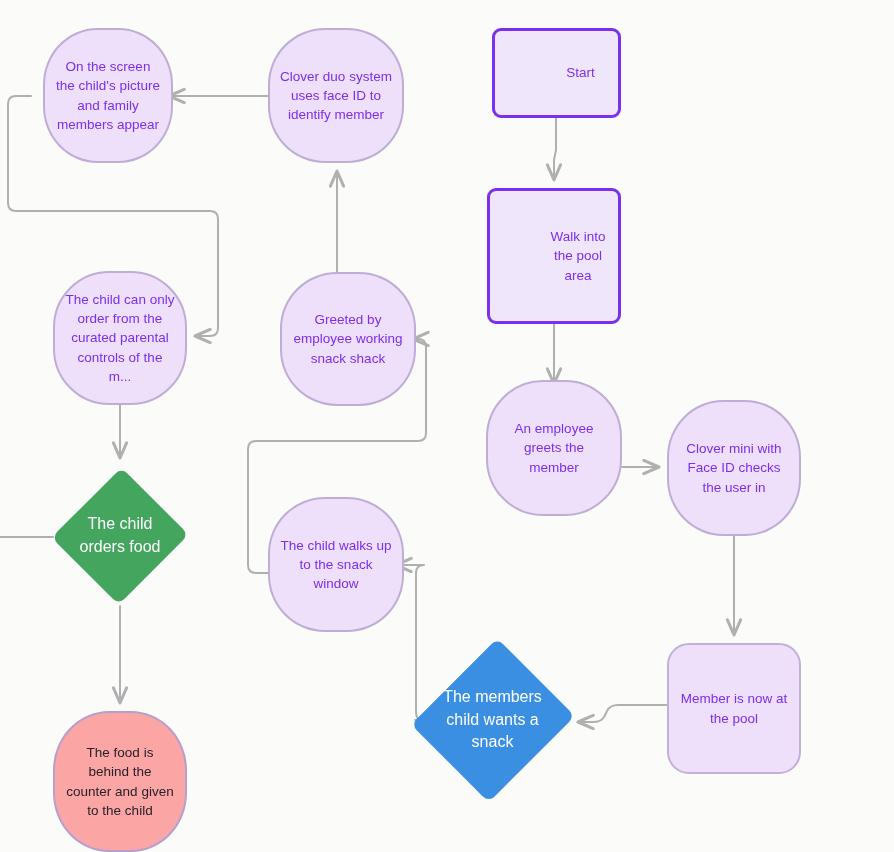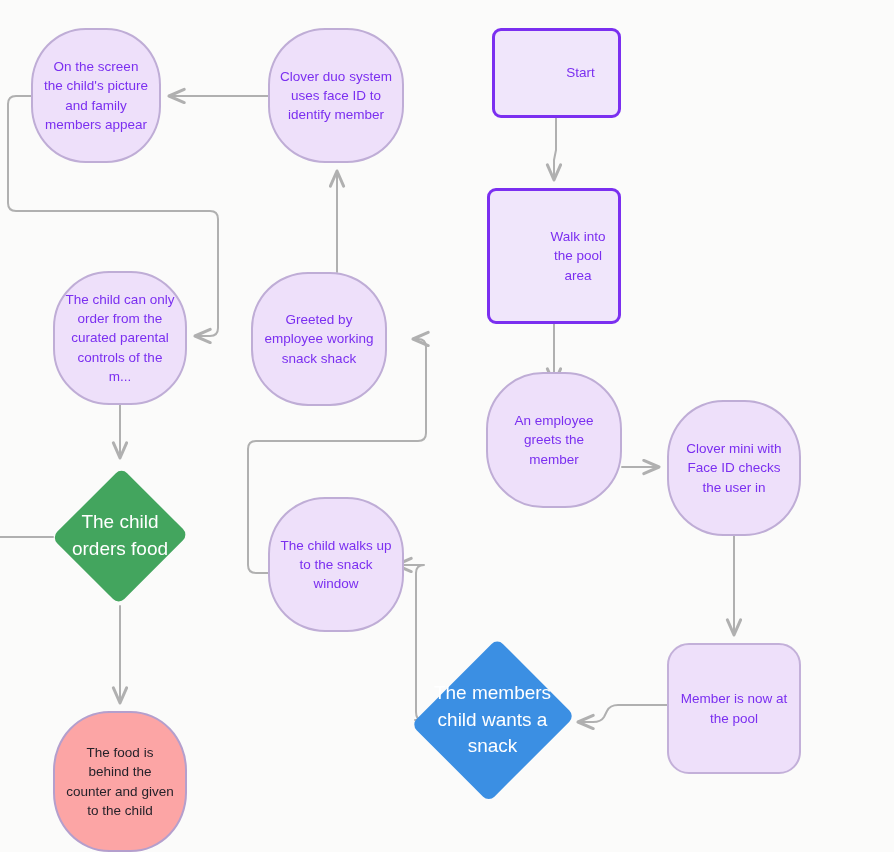--- a/index.html
+++ b/index.html
@@ -77,21 +77,21 @@
     top: 50%;
     width: 70.7%;
     height: 70.7%;
     transform: translate(-50%, -50%) rotate(45deg);
     border-radius: 8px;
   }
   .n-diamond .label {
     position: relative;
     z-index: 3;
     color: #ffffff;
-    font-size: 19px;
+    font-size: 16px;
   }
   .n-diamond.green .shape { background: #43a55e; }
   .n-diamond.blue  .shape { background: #3b8fe3; }
 </style>
 </head>
 <body>
 
 <div id="canvas">
 
   <svg id="edges" viewBox="0 0 894 852">
@@ -133,50 +133,50 @@
   </svg>
 
   <div class="node n-process" style="left:492px; top:28px; width:129px; height:90px;">
     <span class="label">Start</span>
   </div>
 
   <div class="node n-process" style="left:487px; top:188px; width:134px; height:136px;">
     <span class="label">Walk into the pool area</span>
   </div>
 
-  <div class="node n-squircle" style="left:486px; top:372px; width:136px; height:136px;">
+  <div class="node n-squircle" style="left:486px; top:380px; width:136px; height:136px;">
     <span class="label">An employee greets the member</span>
   </div>
 
   <div class="node n-squircle" style="left:667px; top:400px; width:134px; height:136px;">
     <span class="label">Clover mini with Face ID checks the user in</span>
   </div>
 
   <div class="node n-softrect" style="left:667px; top:643px; width:134px; height:131px;">
     <span class="label">Member is now at the pool</span>
   </div>
 
   <div class="node n-diamond blue" style="left:415px; top:634px; width:155px; height:172px;justify-content:flex-end;">
     <span class="shape"></span>
     <span class="label">The members child wants a snack</span>
   </div>
 
   <div class="node n-squircle" style="left:268px; top:497px; width:136px; height:135px;justify-content:center;">
     <span class="label">The child walks up to the snack window</span>
   </div>
 
-  <div class="node n-squircle" style="left:251px; top:272px; width:136px; height:134px;">
+  <div class="node n-squircle" style="left:280px; top:272px; width:136px; height:134px;">
     <span class="label">Greeted by employee working snack shack</span>
   </div>
 
   <div class="node n-squircle" style="left:268px; top:28px; width:136px; height:135px;">
     <span class="label">Clover duo system uses face ID to identify member</span>
   </div>
 
-  <div class="node n-squircle" style="left:31px; top:28px; width:130px; height:135px;">
+  <div class="node n-squircle" style="left:43px; top:28px; width:130px; height:135px;">
     <span class="label">On the screen the child's picture and family members appear</span>
   </div>
 
   <div class="node n-squircle" style="left:53px; top:271px; width:134px; height:134px;">
     <span class="label">The child can only order from the curated parental controls of the m...</span>
   </div>
 
   <div class="node n-diamond green" style="left:53px; top:466px; width:134px; height:140px;">
     <span class="shape"></span>
     <span class="label">The child orders food</span>

